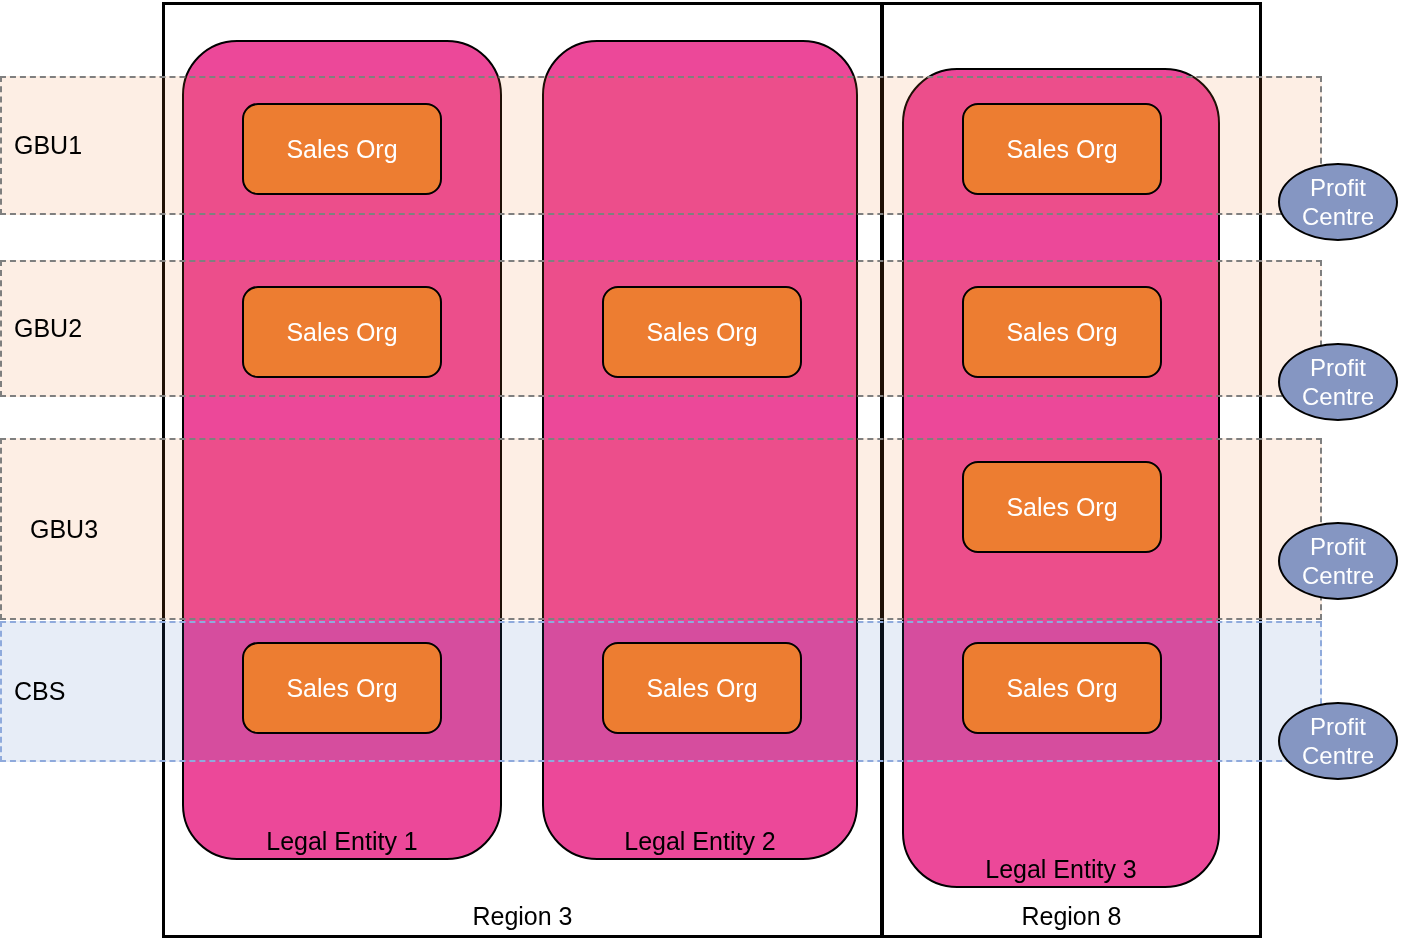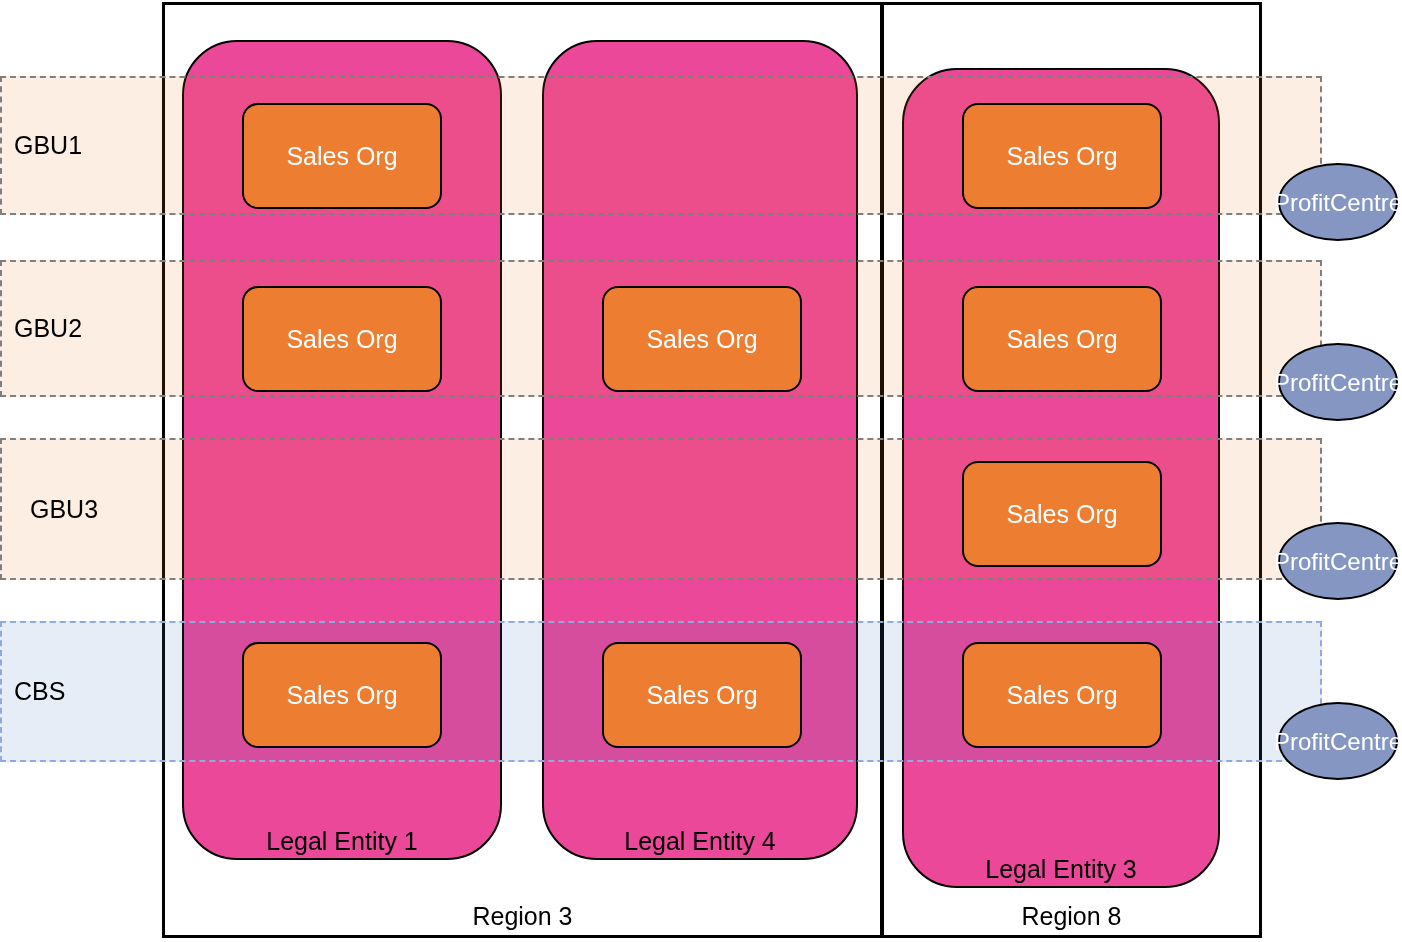--- a/index.html
+++ b/index.html
@@ -67,28 +67,28 @@
   .band.gbu {
     background: rgba(237, 125, 49, 0.13);
     border: 2px dashed #7F7F7F;
   }
   .band.cbs {
     background: rgba(68, 114, 196, 0.13);
     border: 2px dashed #8FAADC;
   }
   #band-gbu1 { top: 76px;  height: 139px; }
   #band-gbu2 { top: 260px; height: 137px; }
-  #band-gbu3 { top: 438px; height: 142px; padding-left: 28px; }
+  #band-gbu3 { top: 438px; height: 182px; padding-left: 28px; }
   #band-cbs  { top: 621px; height: 141px; }
 
   
   .sales-org {
     position: absolute;
     width: 200px;
-    height: 106px;
+    height: 92px;
     background: #ED7D31;
     border: 2px solid #000000;
     border-radius: 16px;
     color: #ffffff;
     font-size: 25px;
     display: flex;
     align-items: center;
     justify-content: center;
   }
   
@@ -107,21 +107,21 @@
     left: 1278px;
     width: 120px;
     height: 78px;
     background: #8596C2;
     border: 2px solid #000000;
     border-radius: 50%;
     color: #ffffff;
     font-size: 24px;
     line-height: 29px;
     display: flex;
-    flex-direction: row;
+    flex-direction: column;
     align-items: center;
     justify-content: center;
     text-align: center;
   }
   #pc-gbu1 { top: 163px; }
   #pc-gbu2 { top: 343px; }
   #pc-gbu3 { top: 522px; }
   #pc-cbs  { top: 702px; }
 </style>
 </head>
@@ -133,21 +133,21 @@
     <div class="region-label">Region 3</div>
   </div>
   <div class="region" id="region-2">
     <div class="region-label">Region 8</div>
   </div>
 
   <div class="legal-entity" id="le-1">
     <div class="le-label">Legal Entity 1</div>
   </div>
   <div class="legal-entity" id="le-2">
-    <div class="le-label">Legal Entity 4</div>
+    <div class="le-label">Legal Entity 2</div>
   </div>
   <div class="legal-entity" id="le-3">
     <div class="le-label">Legal Entity 3</div>
   </div>
 
   <div class="band gbu" id="band-gbu1">
     <span>GBU1</span>
   </div>
   <div class="band gbu" id="band-gbu2">
     <span>GBU2</span>

